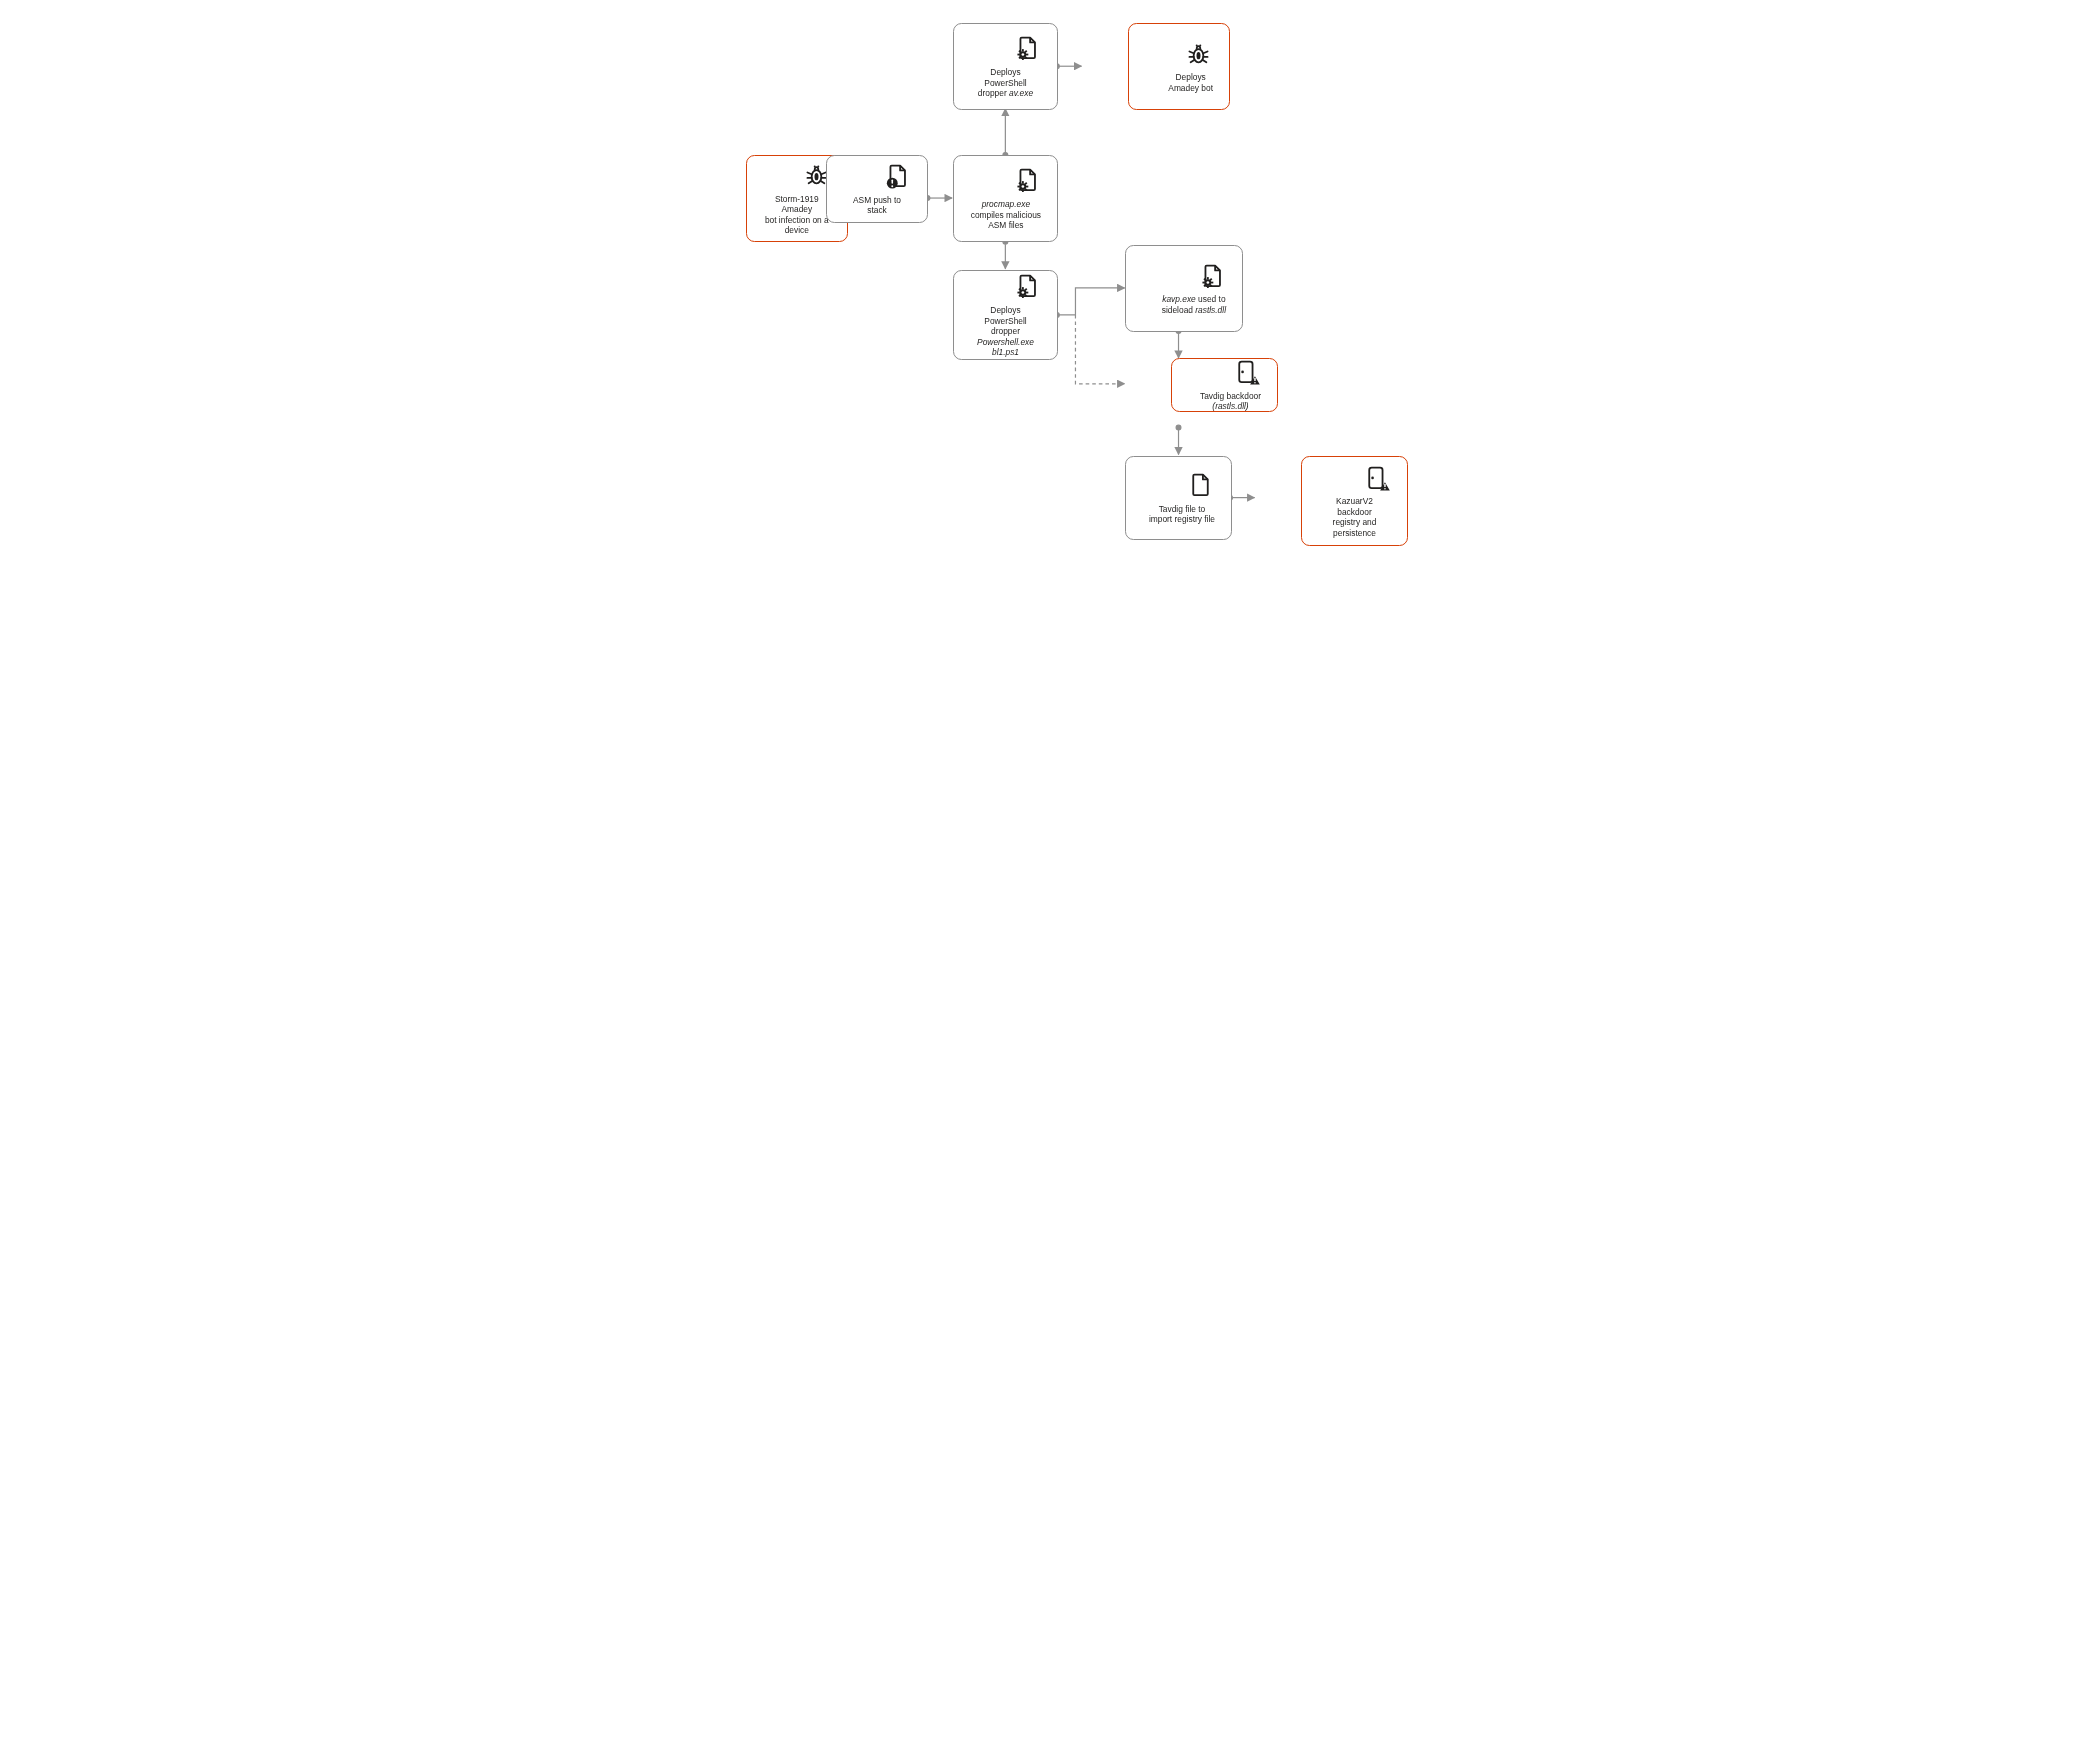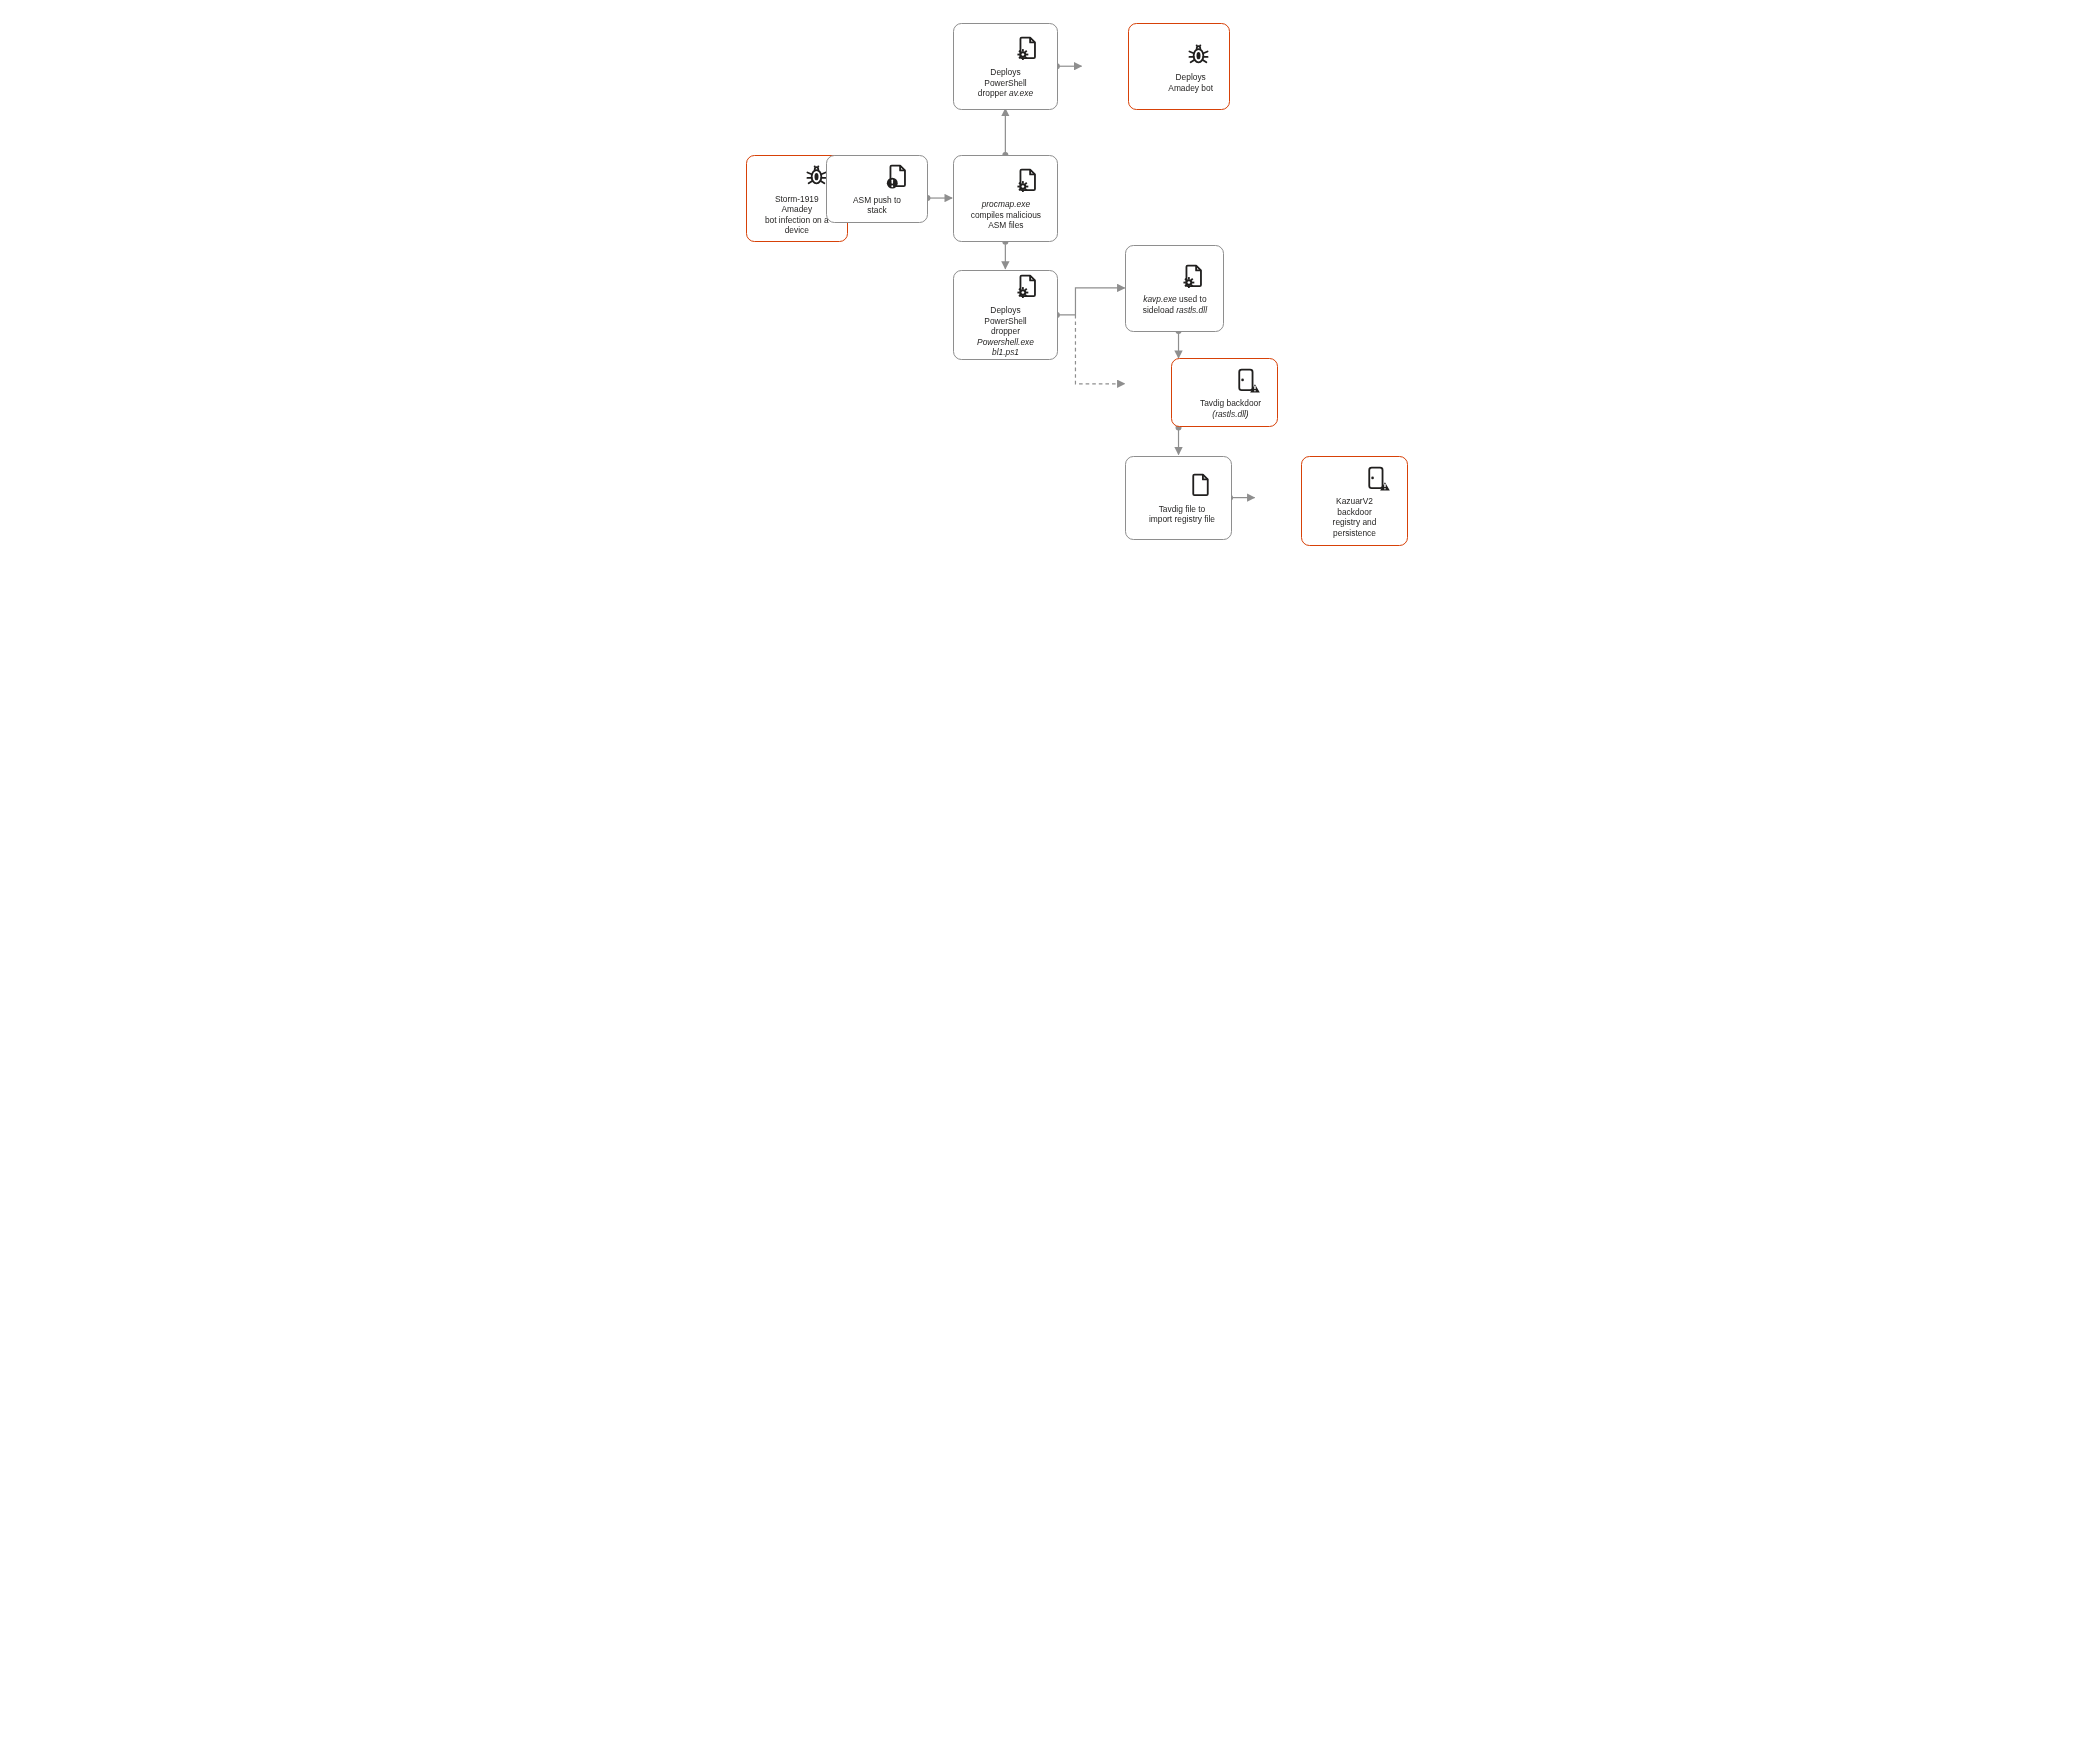--- a/index.html
+++ b/index.html
@@ -142,30 +142,30 @@
 
 <div class="node gray" style="left:264px;top:270px;width:105px;height:90px">
   <div class="icon">
         <svg viewBox="0 0 48 48">
           <use href="#ico-filegear"></use>
         </svg>
       </div>
   <div class="lbl"><span>Deploys PowerShell</span><br><span>dropper</span><br><i>Powershell.exe bl1.ps1</i></div>
 </div>
 
-<div class="node gray" style="left:436px;top:245px;width:99px;height:87px">
+<div class="node gray" style="left:436px;top:245px;width:118px;height:87px">
   <div class="icon">
         <svg viewBox="0 0 48 48">
           <use href="#ico-filegear"></use>
         </svg>
       </div>
   <div class="lbl"><i>kavp.exe</i><span> used to</span><br><span>sideload </span><i>rastls.dll</i></div>
 </div>
 
-<div class="node orange" style="left:436px;top:358px;width:107px;height:69px">
+<div class="node orange" style="left:436px;top:358px;width:107px;height:54px">
   <div class="icon">
         <svg viewBox="0 0 48 48">
           <use href="#ico-dooralert"></use>
         </svg>
       </div>
   <div class="lbl"><span>Tavdig backdoor</span><br><i>(rastls.dll)</i></div>
 </div>
 
 <div class="node gray" style="left:436px;top:456px;width:107px;height:84px">
   <div class="icon">

